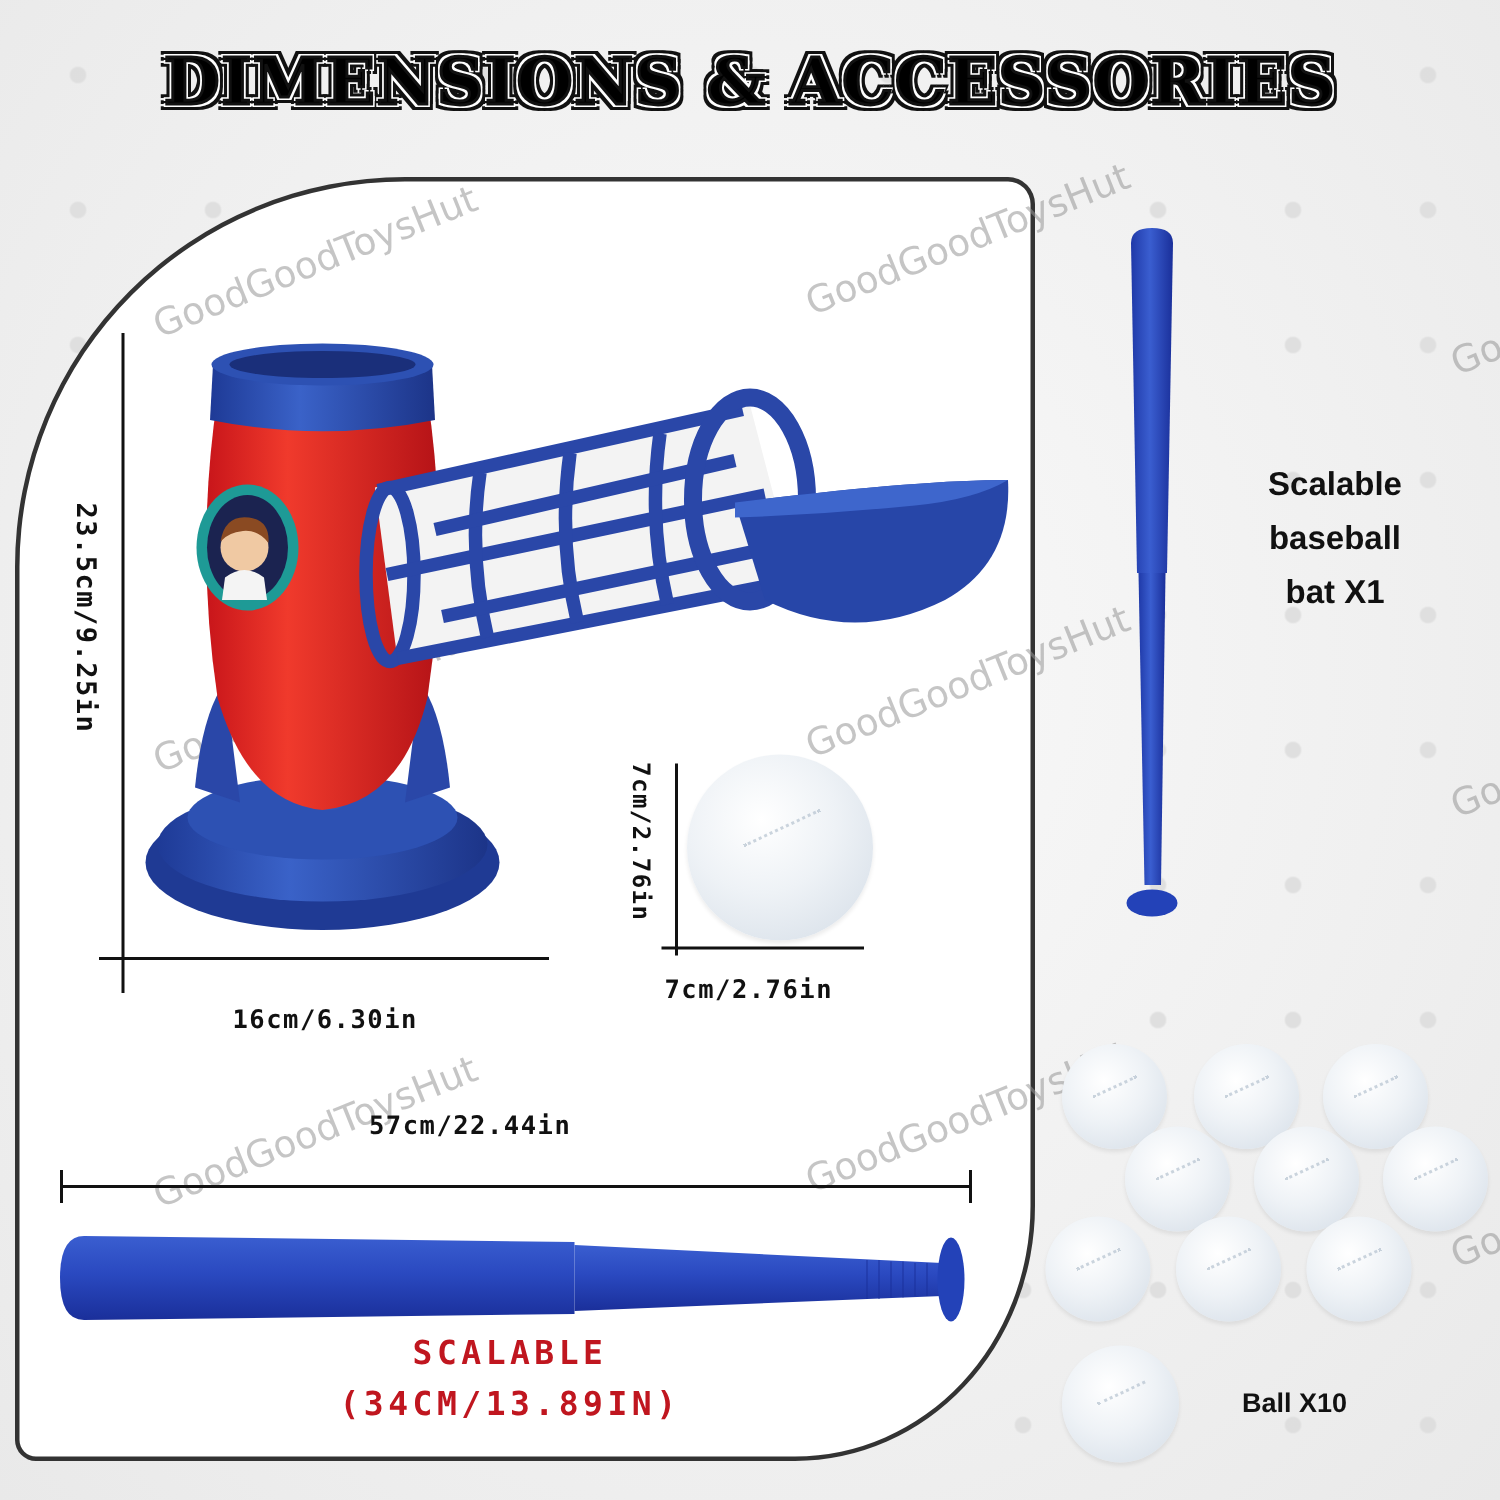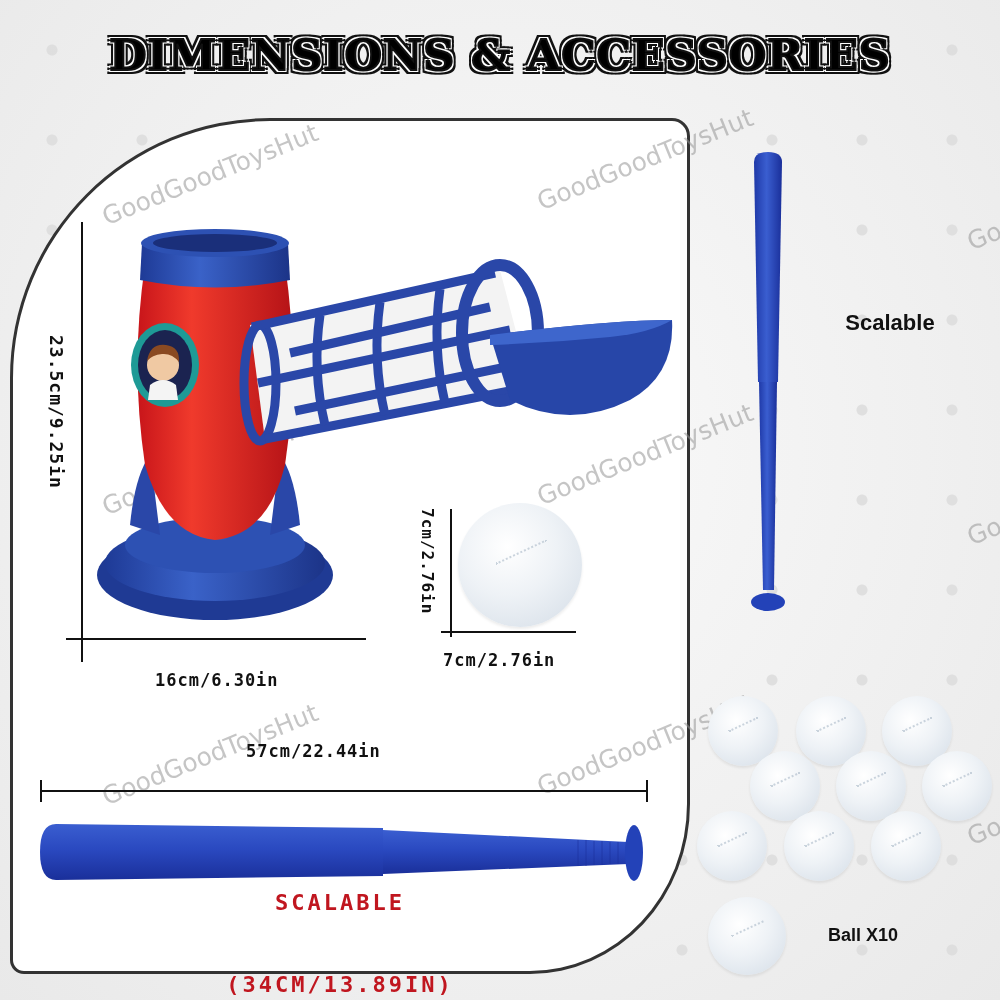--- a/index.html
+++ b/index.html
@@ -162,37 +162,39 @@
       <line x1="548" y1="22" x2="548" y2="48"></line>
     <line x1="556" y1="23" x2="556" y2="47"></line>
       <line x1="564" y1="23" x2="564" y2="47"></line>
     <line x1="572" y1="24" x2="572" y2="46"></line>
       <line x1="580" y1="24" x2="580" y2="46"></line>
   </g>
   <ellipse cx="596" cy="35" rx="9" ry="28" fill="#2342b8"></ellipse>
 </svg>
 
 <div class="red-label" style="top:890px;font-size:22px;">SCALABLE</div>
-<div class="red-label" style="top:972px;font-size:22px;">(34CM/13.89IN)</div>
+<div class="red-label" style="top:924px;font-size:22px;">(34CM/13.89IN)</div>
 
 <svg style="position:absolute;left:744px;top:150px;" width="50" height="470" viewBox="0 0 50 470">
   <defs>
     <linearGradient id="batv" x1="0" x2="1">
       <stop offset="0" stop-color="#1f39a8"></stop>
         <stop offset=".45" stop-color="#3a5ed0"></stop>
         <stop offset="1" stop-color="#1a2f9a"></stop>
     </linearGradient>
   </defs>
   <path d="M10 12 Q10 2 24 2 Q38 2 38 12 L34 232 L14 232 Z" fill="url(#batv)"></path>
   <path d="M15 232 L33 232 L30 440 L19 440 Z" fill="url(#batv)"></path>
   <ellipse cx="24" cy="452" rx="17" ry="9" fill="#2342b8"></ellipse>
 </svg>
 
 <div class="feat-label" style="left:820px;top:305px;width:140px;">
   <div>Scalable</div>
+  <div>baseball</div>
+  <div>bat X1</div>
 </div>
 
 <div class="ball" style="left:708px;top:696px;width:70px;height:70px;"></div>
 <div class="ball" style="left:796px;top:696px;width:70px;height:70px;"></div>
 <div class="ball" style="left:882px;top:696px;width:70px;height:70px;"></div>
 <div class="ball" style="left:750px;top:751px;width:70px;height:70px;"></div>
 <div class="ball" style="left:836px;top:751px;width:70px;height:70px;"></div>
 <div class="ball" style="left:922px;top:751px;width:70px;height:70px;"></div>
 <div class="ball" style="left:697px;top:811px;width:70px;height:70px;"></div>
 <div class="ball" style="left:784px;top:811px;width:70px;height:70px;"></div>

